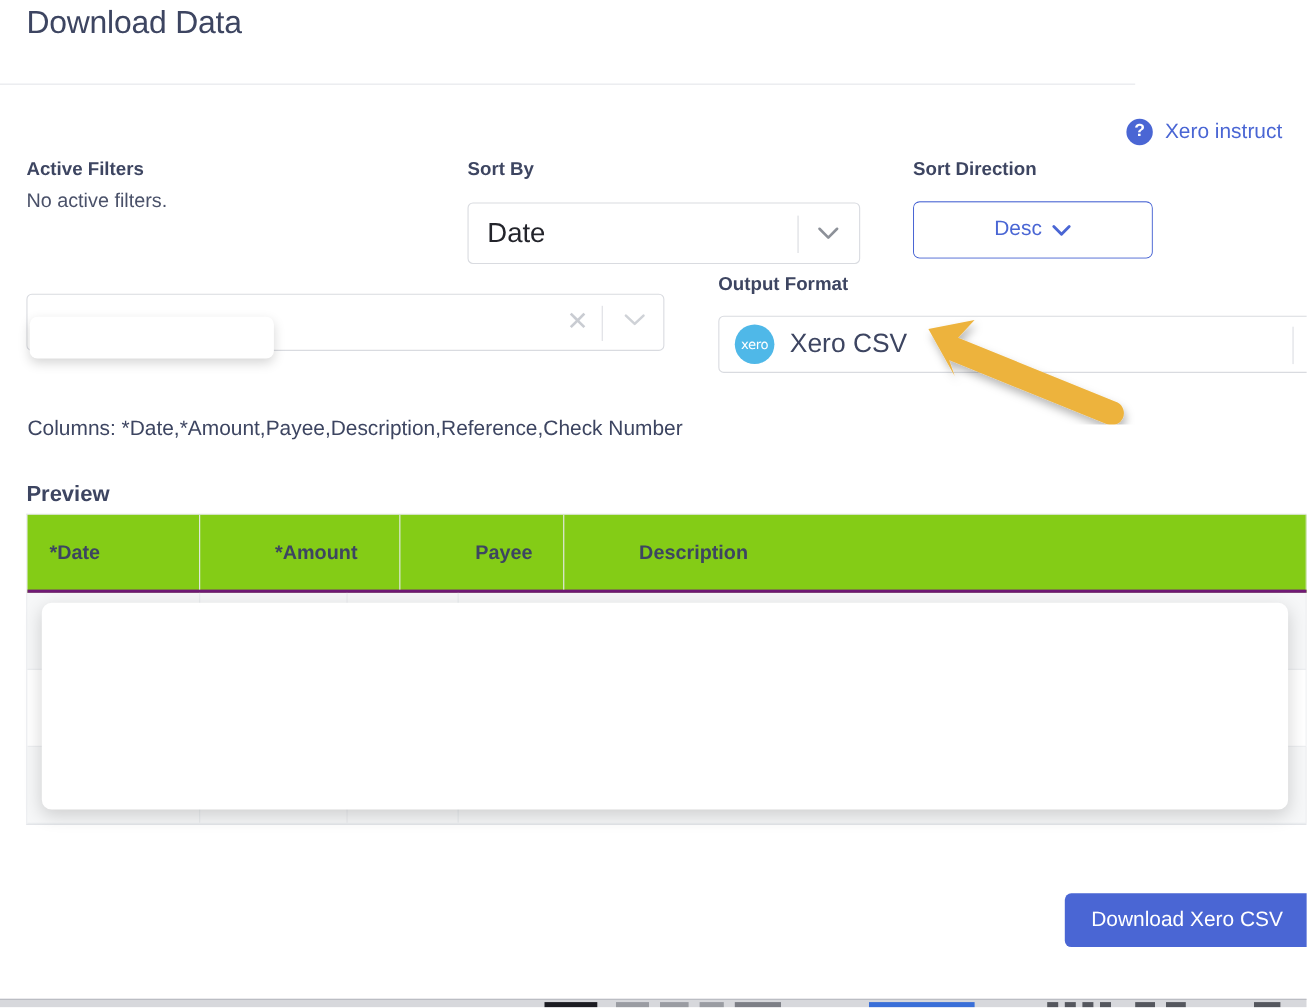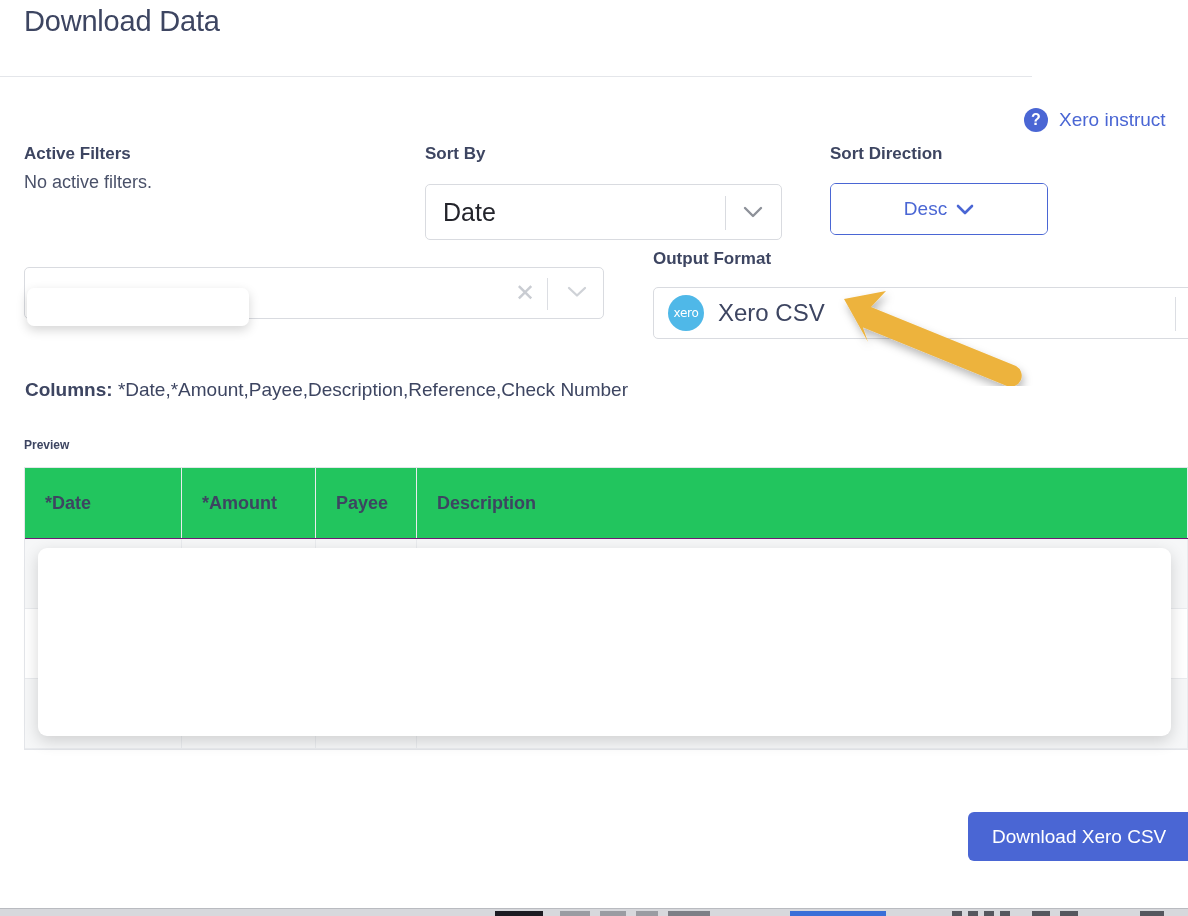--- a/index.html
+++ b/index.html
@@ -219,44 +219,45 @@
   }
 
   
   .columns-line {
     position: absolute;
     left: 25px; top: 379px;
     font-size: 19px;
     color: #3d4561;
     white-space: nowrap;
   }
-  .columns-line .lbl { font-weight: bold; }
+  .columns-line .lbl { font-weight: normal; }
   .columns-line .val { font-weight: 400; }
 
   
   .preview-label {
     position: absolute;
     left: 24px; top: 438px;
-    font-size: 12px;
+    font-size: 20px;
     font-weight: bold;
     color: #3d4561;
   }
   .prev-table {
     position: absolute;
     left: 24px; top: 467px;
     width: 1164px;
     border: 1px solid #e3e5e9;
     border-right: none;
     background: #ffffff;
   }
   .prev-thead {
     display: flex;
     height: 71px;
-    background: #22c55e;
-    border-bottom: 1px solid #701a75;
+    background: #84cc16;
+    border-bottom: 3px solid #701a75;
+    gap: 48px;
   }
   .th {
     display: flex;
     align-items: center;
     padding-left: 20px;
     font-size: 18px;
     font-weight: bold;
     color: #3d4561;
     border-right: 1px solid #e9ebee;
     white-space: nowrap;

